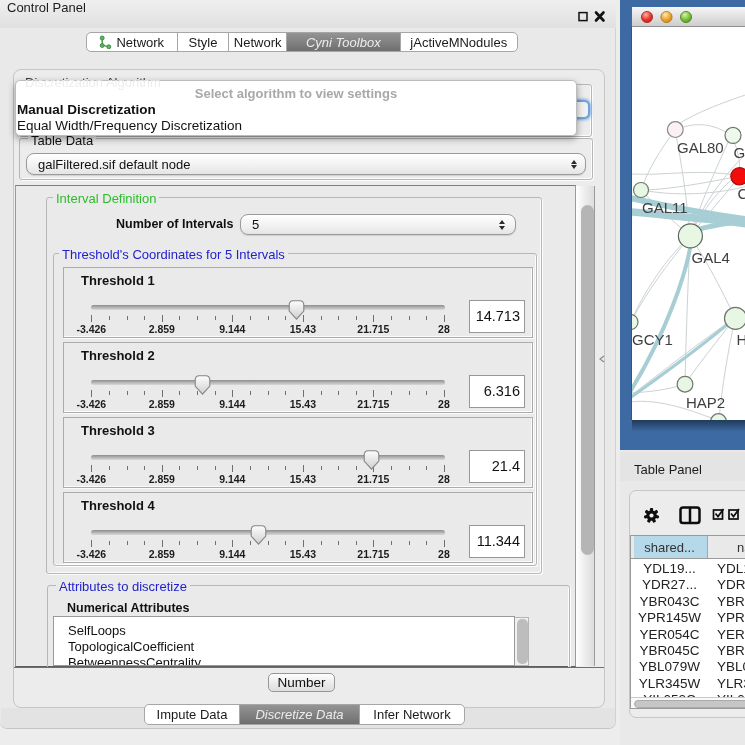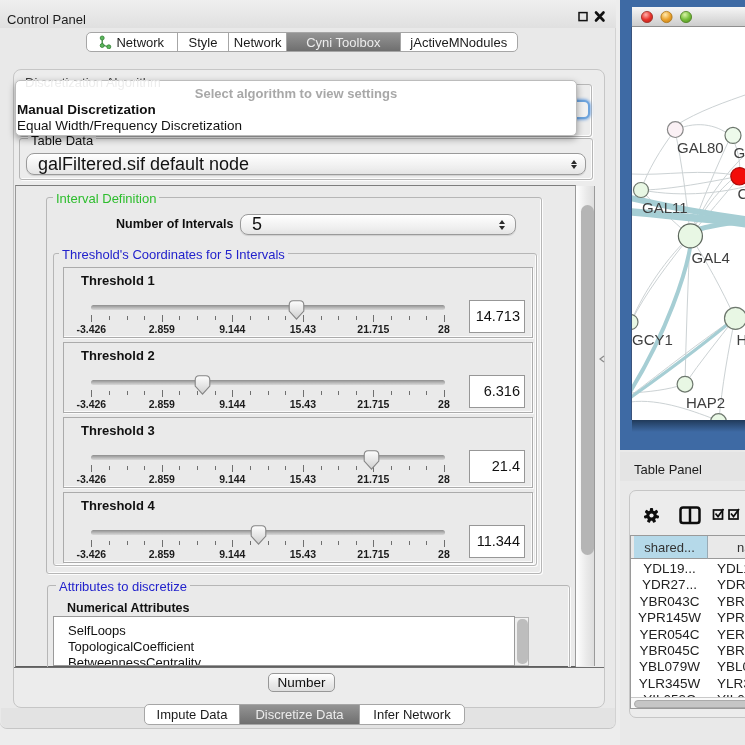--- a/index.html
+++ b/index.html
@@ -3,43 +3,43 @@
 <meta charset="utf-8">
 <style>
 * { margin:0; padding:0; box-sizing:border-box; }
 html,body { width:745px; height:745px; overflow:hidden; }
 body { font-family:"Liberation Sans", sans-serif; background:#ededed; position:relative; }
 #stage { position:absolute; left:0; top:0; width:745px; height:745px; }
 .abs { position:absolute; }
 .seg { position:absolute; display:flex; background:#fff; border:1px solid #a6a6a6; border-radius:5px; overflow:hidden; }
 .seg > div { display:flex; align-items:center; justify-content:center; font-size:13px; color:#1a1a1a; border-right:1px solid #a6a6a6; }
 .seg > div:last-child { border-right:none; }
-.seg > div.sel { background:linear-gradient(#949494,#6f6f6f); color:#ececec; }
+.seg > div.sel { background:linear-gradient(#949494,#6f6f6f); color:#ececec;font-style:italic; }
 .grp { position:absolute; border:1px solid #b6b6b6; border-radius:3px; box-shadow:inset -1px -1px 0 rgba(255,255,255,.85), 1px 1px 0 rgba(255,255,255,.85); }
 .grplabel { position:absolute; font-size:13px; background:#ececec; padding:0 3px; white-space:nowrap; }
 .combo { position:absolute; border:1px solid #9a9a9a; border-radius:8px; background:linear-gradient(#ffffff,#eeeeee 70%,#e4e4e4); box-shadow:0 1px 1px rgba(0,0,0,.12); }
-.combo .txt { position:absolute; left:11px; top:0; bottom:0; display:flex; align-items:center; font-size:18px; color:#111; }
+.combo .txt { position:absolute; left:11px; top:0; bottom:0; display:flex; align-items:center; font-size:13px; color:#111; }
 .arr { position:absolute; width:0; height:0; border-left:3.5px solid transparent; border-right:3.5px solid transparent; }
 .arr.up { border-bottom:4.5px solid #2a2a2a; }
 .arr.dn { border-top:4.5px solid #2a2a2a; }
 .bold { font-weight:bold;margin-left:12px; }
 .tpanel { position:absolute; background:#eaeaea; border:1px solid #ababab; box-shadow:inset -1px -1px 0 rgba(255,255,255,.8), 1px 1px 0 rgba(255,255,255,.8); }
 .ticklabel { position:absolute; font-size:10.5px; font-weight:bold; color:#1c1c1c; transform:translateX(-50%); }
 .vbox { position:absolute; width:56px; height:33px; background:#fff; border:1.5px solid #979797; font-size:14.5px; color:#111; text-align:right; padding:6.5px 4px 0 0; }
 .track { position:absolute; height:5px; border-radius:2.5px; background:linear-gradient(#8d8d8d,#b9b9b9 55%,#d9d9d9); }
 .tick { position:absolute; width:1px; background:#6f6f6f; }
 </style>
 </head>
 <body>
 <div id="stage">
 
 <div class="abs" id="cpwin" style="left:0;top:0;width:616px;height:729px;background:#e9e9e9;border-radius:0 0 7px 7px;border-right:1px solid #d2d2d2;border-bottom:1px solid #c6c6c6;"></div>
 
 <div class="abs" style="left:0;top:0;width:616px;height:28px;background:linear-gradient(#efefef,#e0e0e0);"></div>
-<div class="abs" style="left:7px;top:12px;font-size:13px;color:#1c1c1c;">Control Panel</div>
+<div class="abs" style="left:7px;top:0;font-size:13px;color:#1c1c1c;">Control Panel</div>
 <svg class="abs" style="left:576px;top:10px;" width="32" height="14" viewBox="0 0 32 14">
   <rect x="3" y="2.6" width="8" height="8" fill="none" stroke="#111" stroke-width="1.5"></rect>
   <path d="M20 2.5 L27.5 10.5 M27.5 2.5 L20 10.5" stroke="#111" stroke-width="2.6" stroke-linecap="round"></path>
 </svg>
 
 <div class="seg" style="left:86px;top:32px;width:432px;height:20px;">
   <div style="width:91px;">
     <svg width="13" height="14" viewBox="0 0 13 14" style="margin-right:4px;">
       <path d="M3.2 4.5 L3.2 9.5 M4.5 10.5 L8.8 11.5" stroke="#2e7d32" stroke-width="1.2" fill="none"></path>
       <circle cx="3.2" cy="3" r="2" fill="#5cb85c" stroke="#2e7d32" stroke-width="0.8"></circle>

